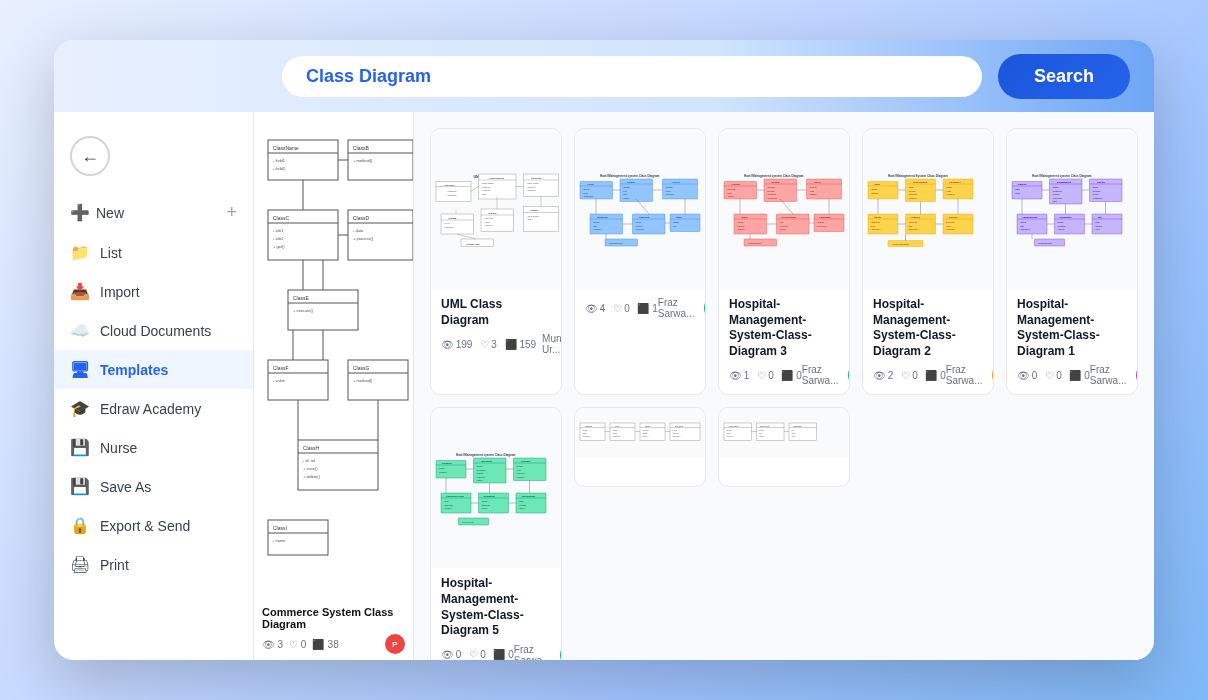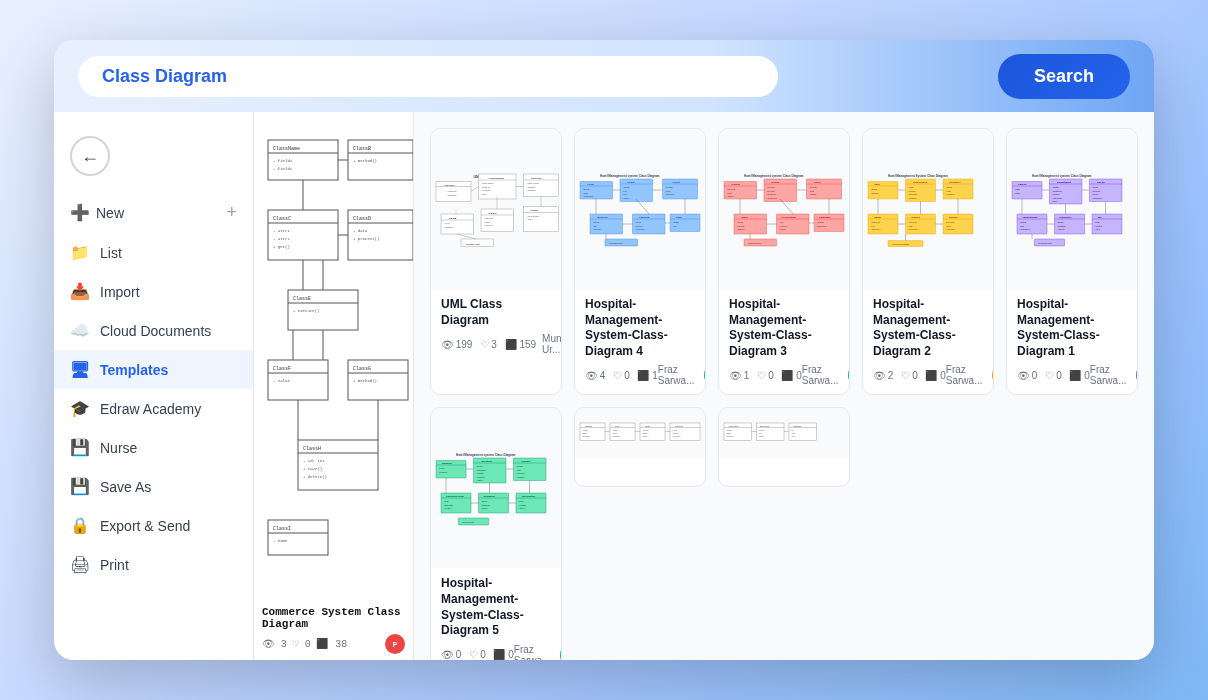--- a/index.html
+++ b/index.html
@@ -31,20 +31,21 @@
       background: linear-gradient(90deg, #e8f0fe 0%, #d0e4ff 60%, #6ea6f5 100%);
       padding: 0 24px;
       height: 72px;
       gap: 16px;
       flex-shrink: 0;
     }
     .search-field-container {
       flex: 1;
       display: flex;
       align-items: center;
+      justify-content: flex-end;
     }
     .search-field {
       background: white;
       border-radius: 30px;
       padding: 10px 24px;
       font-size: 18px;
       font-weight: 600;
       color: #2563eb;
       border: none;
       outline: none;
@@ -244,21 +245,21 @@
       <div class="sidebar-item">
         <span class="icon">🔒</span>
         <span>Export &amp; Send</span>
       </div>
       <div class="sidebar-item">
         <span class="icon">🖨</span>
         <span>Print</span>
       </div>
     </div>
 
-    <div style="width:160px; background:white; border-right:1px solid #e5e7eb; overflow:hidden; flex-shrink:0; padding:8px 4px;font-family:Liberation Mono, monospace;">
+    <div style="width:160px; background:white; border-right:1px solid #e5e7eb; overflow:hidden; flex-shrink:0; padding:8px 4px;">
       <svg viewBox="0 0 160 460" width="160" height="460">
 
         <rect x="10" y="20" width="70" height="40" fill="none" stroke="#555" stroke-width="1"></rect>
         <line x1="10" y1="33" x2="80" y2="33" stroke="#555" stroke-width="1"></line>
         <text x="15" y="30" font-size="5" fill="#333">ClassName</text>
         <text x="15" y="42" font-size="4" fill="#555">- field1</text>
         <text x="15" y="50" font-size="4" fill="#555">- field2</text>
 
         <rect x="90" y="20" width="65" height="40" fill="none" stroke="#555" stroke-width="1"></rect>
         <line x1="90" y1="33" x2="155" y2="33" stroke="#555" stroke-width="1"></line>
@@ -468,21 +469,20 @@
               <line x1="220" y1="60" x2="220" y2="90" stroke="#555" stroke-width="0.8"></line>
               <line x1="95" y1="110" x2="115" y2="110" stroke="#555" stroke-width="0.8"></line>
               <line x1="180" y1="108" x2="190" y2="108" stroke="#555" stroke-width="0.8"></line>
 
               <rect x="60" y="140" width="65" height="14" fill="#93c5fd" stroke="#3b82f6" stroke-width="0.8" rx="1"></rect>
               <text x="68" y="150" font-size="4" fill="#1e3a5f">FeedbackForm</text>
               <line x1="62" y1="130" x2="62" y2="140" stroke="#555" stroke-width="0.8"></line>
             </svg>
           </div>
           <div class="card-info">
-            <div class="card-title">Hospital-Management-System-Class-Diagram 4</div>
             <div class="card-meta">
               <div class="card-stats">
                 <span class="stat">👁 <span>4</span></span>
                 <span class="stat">♡ <span>0</span></span>
                 <span class="stat">⬛ <span>1</span></span>
               </div>
               <div style="display:flex;align-items:center;gap:4px;">
                 <span style="font-size:10px;color:#6b7280;">Fraz Sarwa...</span>
                 <div class="avatar" style="background:#10b981;">F</div>
               </div>

